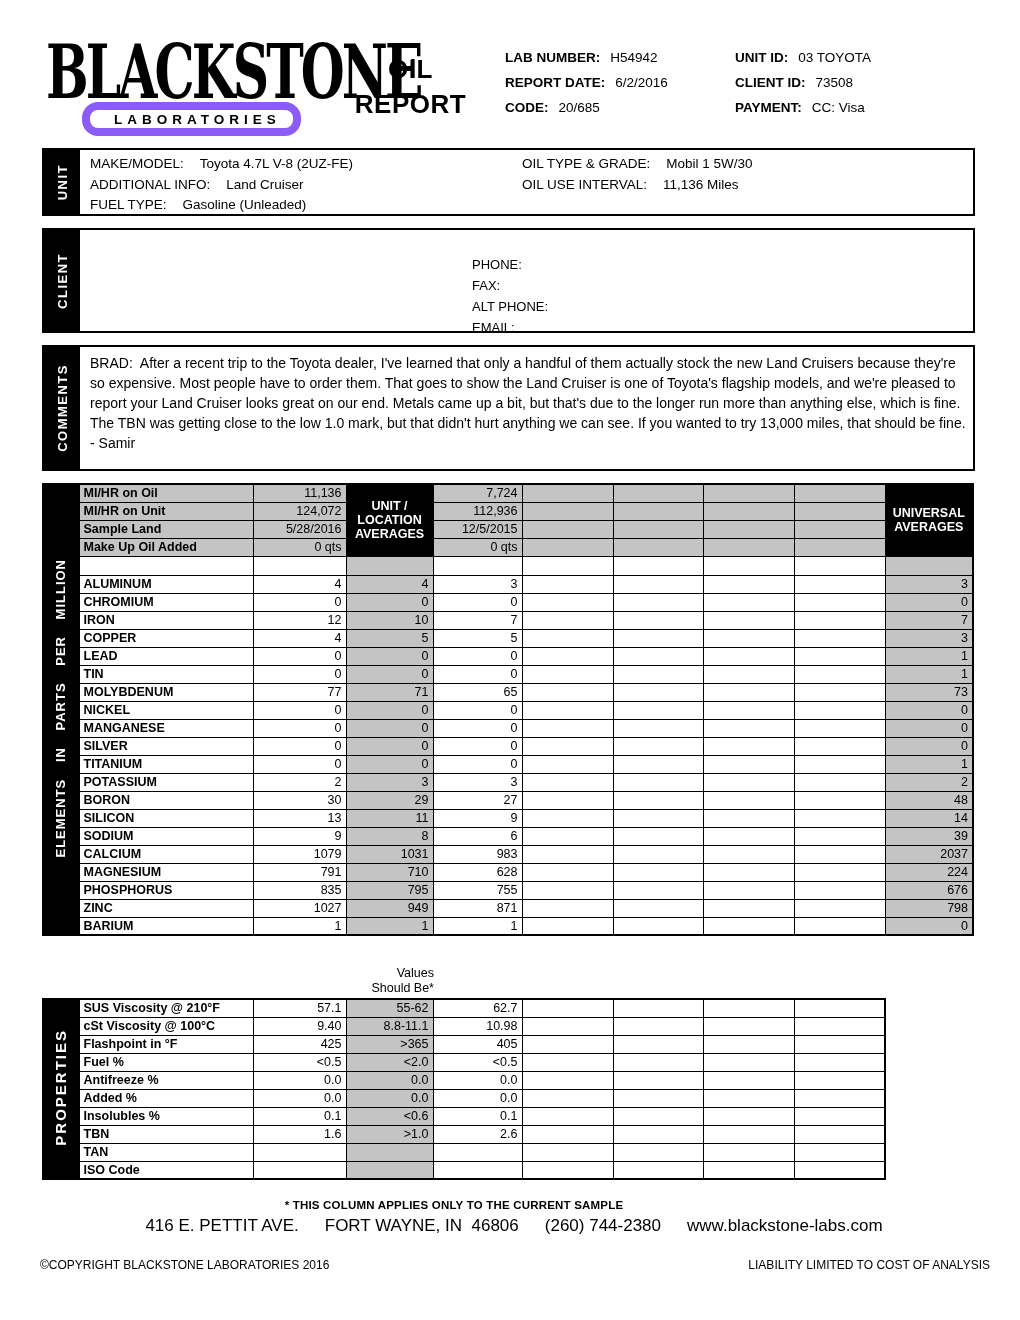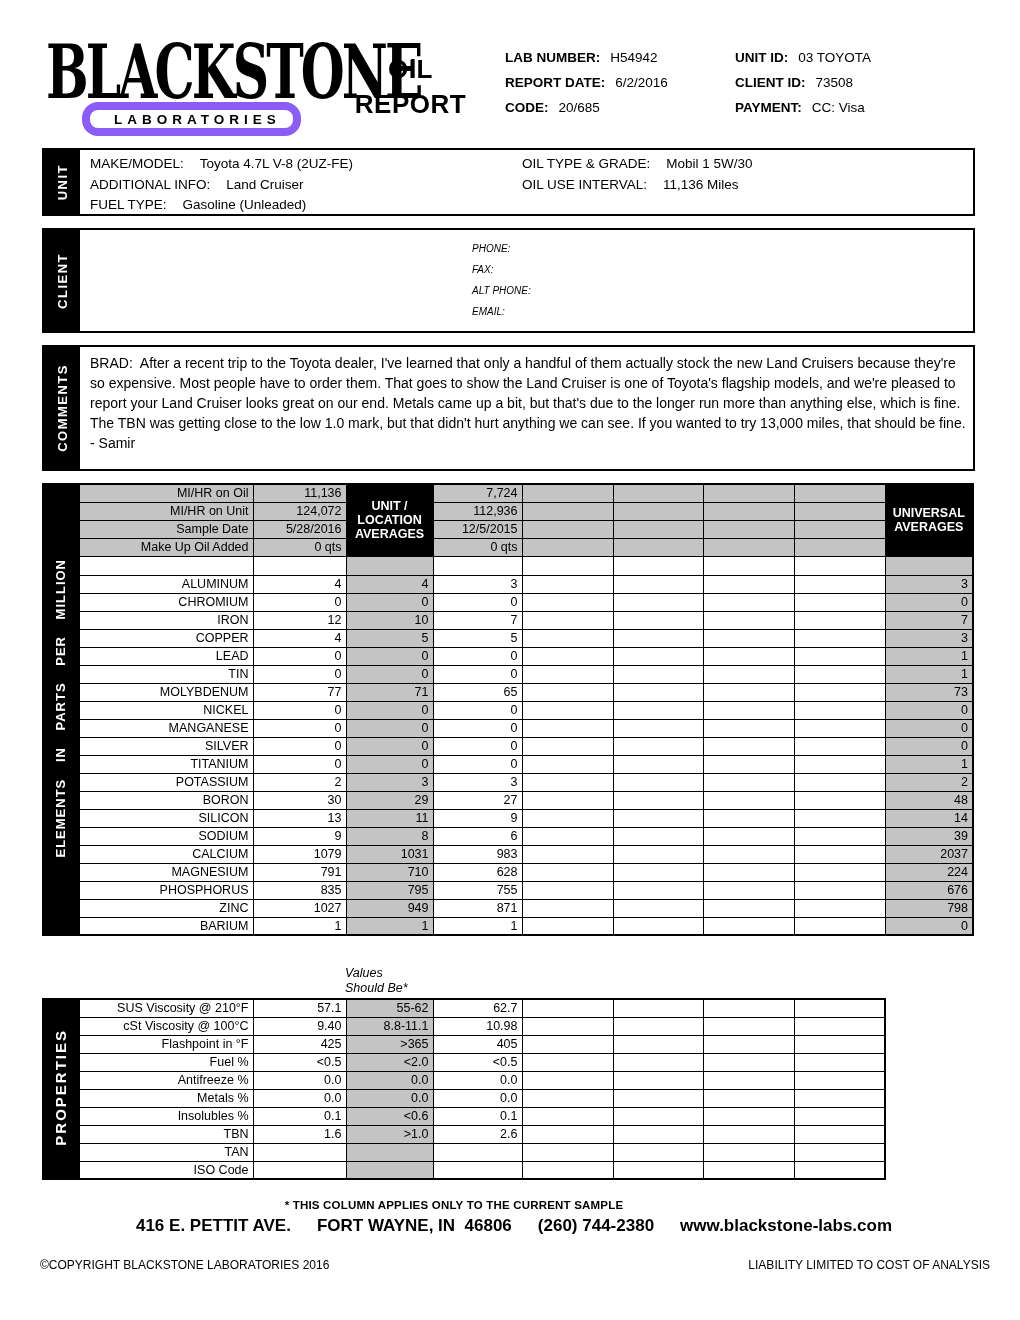--- a/index.html
+++ b/index.html
@@ -27,51 +27,51 @@
   .sec { position:absolute; left:42px; width:933px; border:2px solid #000; background:#fff; }
   .sec-side { position:absolute; left:0; top:0; bottom:0; width:36px; background:#000;
               display:flex; align-items:center; justify-content:center; }
   .vtext { writing-mode:vertical-rl; transform:rotate(180deg); color:#fff; font-weight:700;
            font-size:13px; letter-spacing:1.5px; white-space:nowrap; }
   #unit-sec { top:148px; height:68px; }
   .unit-left  { position:absolute; left:46px; top:4px; font-size:13.5px; line-height:20.5px; }
   .unit-right { position:absolute; left:478px; top:4px; font-size:13.5px; line-height:20.5px; }
   .pair-val { margin-left:16px; }
   #client-sec { top:228px; height:105px; }
-  .client-list { position:absolute; left:428px; top:8px; font-size:10px; line-height:21px;font-style:italic; }
+  .client-list { position:absolute; left:428px; top:24px; font-size:13px; line-height:21px; }
   #comments-sec { top:345px; height:126px; }
   .comments-text { position:absolute; left:46px; top:6px; width:884px; font-size:14px;
                    line-height:20px; white-space:pre-wrap; }
 
   
   .tablewrap { position:absolute; left:42px; }
   #elements-wrap { top:483px; }
   #properties-wrap { top:998px; }
   table.rep { border-collapse:collapse; table-layout:fixed; border:2px solid #000; }
   table.rep td { border:1px solid #000; height:18px; padding:0 4px; font-size:12.5px;
                  line-height:14px; overflow:hidden; white-space:nowrap; vertical-align:middle; }
-  td.mlab, td.elab { text-align:right; }
+  td.mlab, td.elab { text-align:left;font-weight:bold; }
   td.mnum, td.num { text-align:right; }
   td.mlab, td.mnum, .gray { background:#c4c4c4; }
   .sidecell { background:#000; padding:0; text-align:center; vertical-align:middle; }
   .sidecell .vtext { display:inline-block; }
   .blackcell { background:#000; color:#fff; font-weight:700; text-align:center;
                font-size:10.5px; line-height:12px; padding:0 2px; white-space:normal; }
   tr.spacer td { height:19px; }
   .elems-vtext { font-size:13px; word-spacing:12px; letter-spacing:1px; }
   .props-vtext { font-size:15px; letter-spacing:2px; }
 
-  .values-note { position:absolute; left:345px; top:966px; width:89px; text-align:left;
-                 font-size:12.5px; line-height:15px;font-style:italic; }
+  .values-note { position:absolute; left:345px; top:966px; width:89px; text-align:right;
+                 font-size:12.5px; line-height:15px; }
 
   
   .foot-note { position:absolute; left:0; top:1199px; width:908px; text-align:center;
                font-weight:700; font-size:11.5px; letter-spacing:0.2px; }
   .address { position:absolute; left:0; top:1216px; width:1020px; text-align:center;
-             font-weight:700; font-size:17px;padding-left:8px; }
+             font-weight:400; font-size:17px;padding-left:8px; }
   .address span { margin:0 13px; white-space:pre; }
   .copyright { position:absolute; left:40px; top:1258px; font-size:12px;text-align:right; }
   .liability { position:absolute; right:30px; top:1258px; font-size:12px;margin-left:23px; }
 </style>
 </head>
 <body>
 
 <div class="page">
 
   <div class="logo">
@@ -172,21 +172,21 @@
           <tr>
             <td class="mlab">MI/HR on Unit</td>
             <td class="mnum">124,072</td>
             <td class="mnum">112,936</td>
             <td class="gray"></td>
             <td class="gray"></td>
             <td class="gray"></td>
             <td class="gray"></td>
           </tr>
           <tr>
-            <td class="mlab">Sample Date</td>
+            <td class="mlab">Sample Land</td>
             <td class="mnum">5/28/2016</td>
             <td class="mnum">12/5/2015</td>
             <td class="gray"></td>
             <td class="gray"></td>
             <td class="gray"></td>
             <td class="gray"></td>
           </tr>
           <tr>
             <td class="mlab">Make Up Oil Added</td>
             <td class="mnum">0 qts</td>
@@ -495,21 +495,21 @@
             <td class="elab">Antifreeze %</td>
             <td class="num">0.0</td>
             <td class="num gray">0.0</td>
             <td class="num">0.0</td>
             <td></td>
             <td></td>
             <td></td>
             <td></td>
           </tr>
           <tr>
-            <td class="elab">Metals %</td>
+            <td class="elab">Added %</td>
             <td class="num">0.0</td>
             <td class="num gray">0.0</td>
             <td class="num">0.0</td>
             <td></td>
             <td></td>
             <td></td>
             <td></td>
           </tr>
           <tr>
             <td class="elab">Insolubles %</td>

